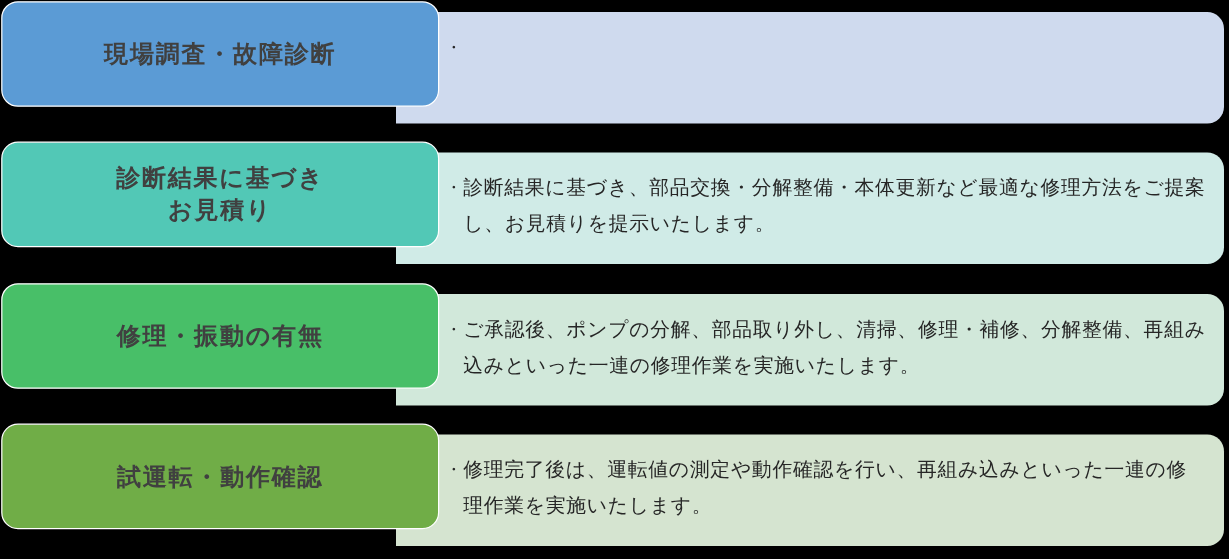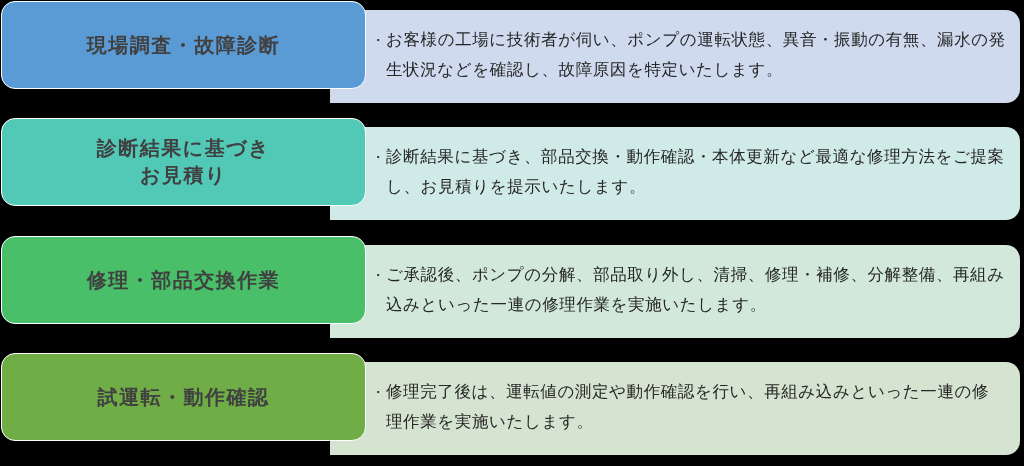--- a/index.html
+++ b/index.html
@@ -70,45 +70,44 @@
     }
   </style>
 </head>
 <body>
 
 <div>
 
   <div class="row" style="top:1px;">
     <div class="detail" style="background:#cfdaee;">
       <span class="bullet">・</span>
-      <span class="text">お客様の工場に技術者が伺い、ポンプの運転状態、異音・振動の有無、漏水の発生状況などを確認し、故障原因を特定いたします。</span>
     </div>
     <div class="step" style="background:#5b9bd5;">
       <span class="line">現場調査・故障診断</span>
     </div>
   </div>
 
   <div class="row" style="top:118px;">
     <div class="detail" style="background:#d0ebe7;">
       <span class="bullet">・</span>
-      <span class="text">診断結果に基づき、部品交換・動作確認・本体更新など最適な修理方法をご提案し、お見積りを提示いたします。</span>
+      <span class="text">診断結果に基づき、部品交換・分解整備・本体更新など最適な修理方法をご提案し、お見積りを提示いたします。</span>
     </div>
     <div class="step" style="background:#52c8b6;">
       <span class="line">診断結果に基づき</span>
       <span class="line">お見積り</span>
     </div>
   </div>
 
   <div class="row" style="top:236px;">
     <div class="detail" style="background:#d1e8da;">
       <span class="bullet">・</span>
       <span class="text">ご承認後、ポンプの分解、部品取り外し、清掃、修理・補修、分解整備、再組み込みといった一連の修理作業を実施いたします。</span>
     </div>
     <div class="step" style="background:#48bf68;">
-      <span class="line">修理・部品交換作業</span>
+      <span class="line">修理・振動の有無</span>
     </div>
   </div>
 
   <div class="row" style="top:353px;">
     <div class="detail" style="background:#d5e4d0;">
       <span class="bullet">・</span>
       <span class="text">修理完了後は、運転値の測定や動作確認を行い、再組み込みといった一連の修理作業を実施いたします。</span>
     </div>
     <div class="step" style="background:#70ad47;font-family:Liberation Serif, serif;">
       <span class="line">試運転・動作確認</span>

